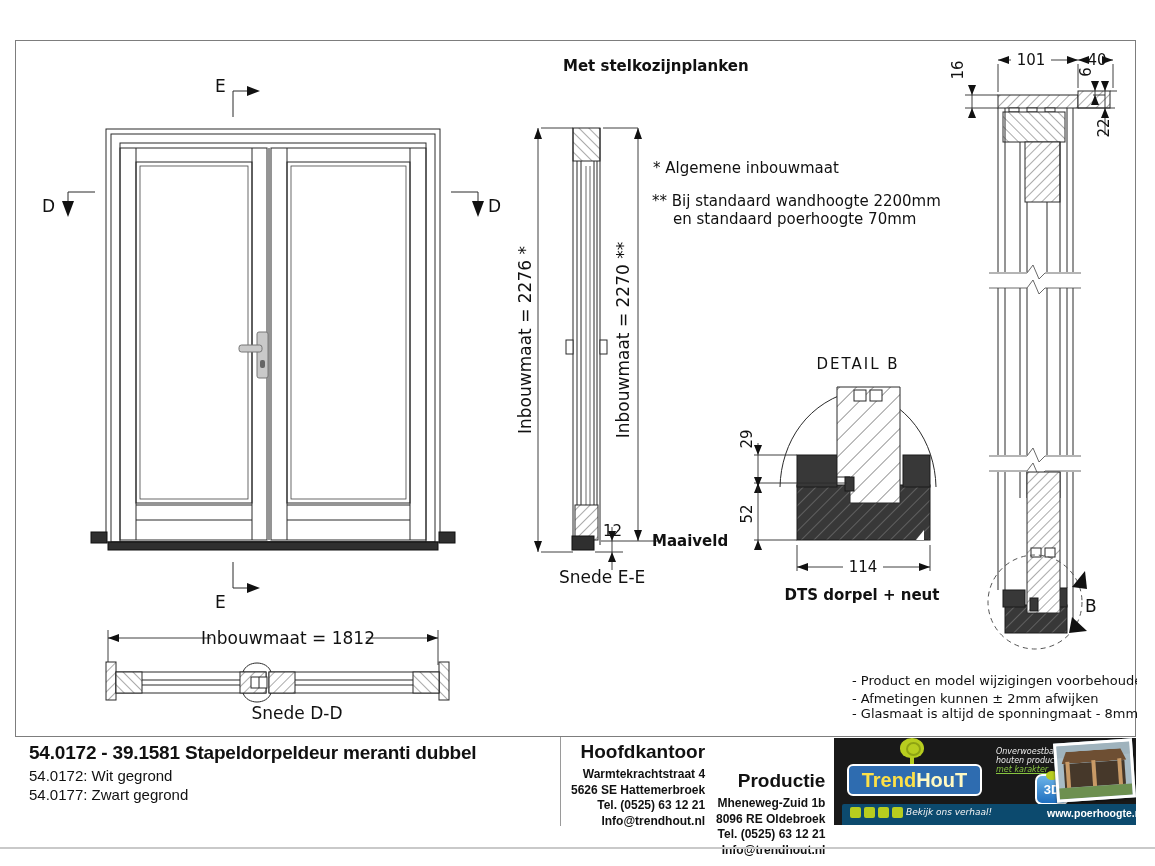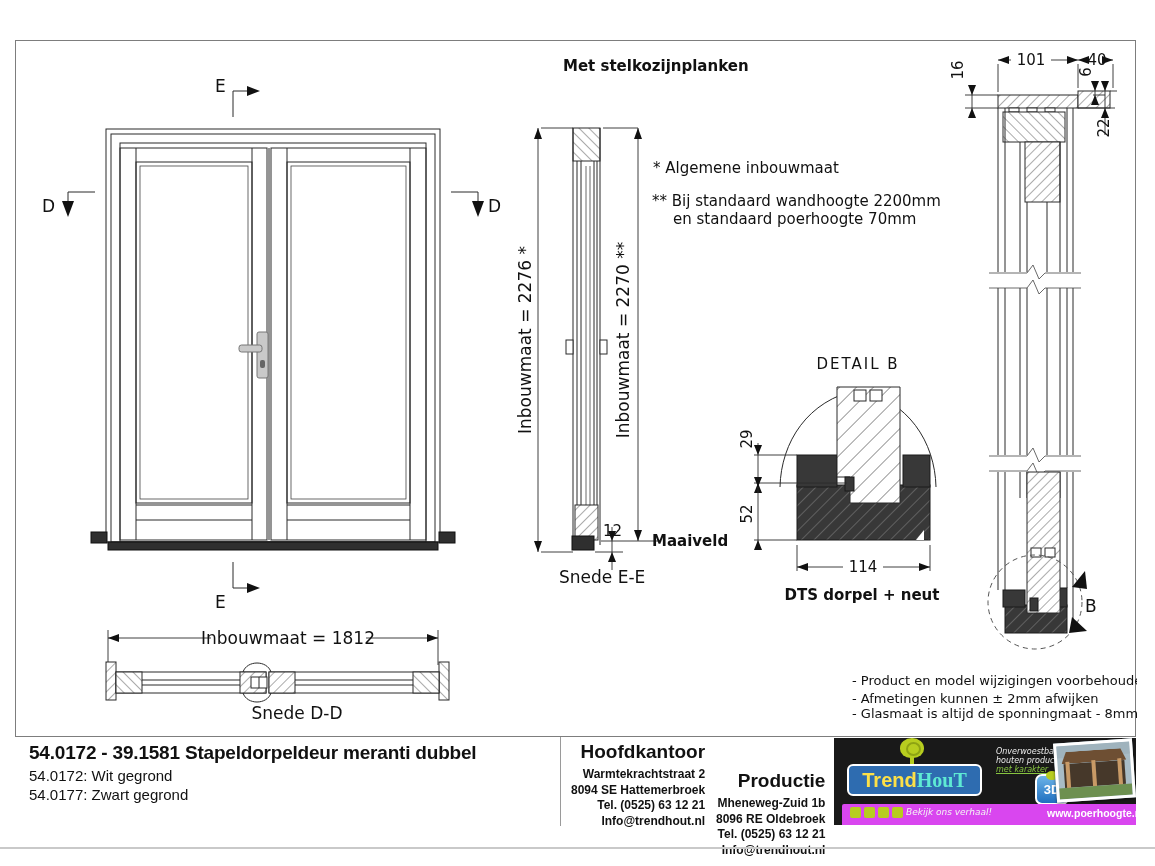--- a/index.html
+++ b/index.html
@@ -28,41 +28,41 @@
   .addr-col div{font-size:12px;font-weight:bold;line-height:15.5px;}
   .addr-col .addr-lines{margin-top:4px;}
   #col-office{left:10px;}
   #col-prod{left:155px;margin-top:29px;}
   
   #logo-panel{position:absolute;left:819px;top:1px;width:302px;height:87px;background:#191919;overflow:hidden;}
   #th-logo-box{position:absolute;left:13px;top:26px;width:131px;height:28px;background:#2e6cb0;
                border:2px solid #fff;border-radius:6px;text-align:center;line-height:28px;
                font-family:"Liberation Sans",sans-serif;font-weight:bold;font-size:20px;letter-spacing:0;}
   .logo-trend{color:#fde047;}
-  .logo-hout{color:#5eead4;font-family:Liberation Serif, serif;}
+  .logo-hout{color:#fef9c3;}
   #th-tree{position:absolute;left:66px;top:0px;width:26px;height:26px;}
   #th-tree .crown{position:absolute;left:0;top:0;width:24px;height:20px;background:#b7cd1f;border-radius:50% 50% 45% 45%;}
   #th-tree .swirl{position:absolute;left:6px;top:4px;width:11px;height:10px;border:2px solid #8ea313;border-radius:50%;}
   #th-tree .trunk{position:absolute;left:10px;top:19px;width:4px;height:8px;background:#b7cd1f;}
   #tagline{position:absolute;left:162px;top:9px;width:80px;font-style:italic;font-size:8px;line-height:9px;color:#e9e9e9;}
   #tagline .green{color:#86c440;text-decoration:underline;}
   #badge3d{position:absolute;left:201px;top:36px;width:30px;height:27px;background:linear-gradient(180deg,#6cb4e8,#1f6fc0);
            border:2px solid #fff;border-radius:7px;text-align:center;}
   #badge3d .b3d{font-family:"Liberation Sans",sans-serif;font-weight:bold;font-size:13px;color:#fff;margin-top:6px;}
   #badge3d .mini-tree{position:absolute;left:9px;top:-5px;width:12px;height:9px;background:#b7cd1f;border-radius:50%;}
   #photo{position:absolute;left:221px;top:3px;width:73px;height:53px;background:#a8bcc6;border:3px solid #fff;
          transform:rotate(-4deg);box-shadow:0 1px 3px rgba(0,0,0,.6);overflow:hidden;}
   #photo .sky{position:absolute;left:0;top:0;width:100%;height:12px;background:#9fb3bd;}
   #photo .roof{position:absolute;left:4px;top:6px;width:65px;height:12px;background:#6e4f33;
                clip-path:polygon(0 100%,8% 0,92% 0,100% 100%);}
   #photo .body{position:absolute;left:6px;top:18px;width:61px;height:24px;background:#46382a;}
   #photo .post1,#photo .post2,#photo .post3{position:absolute;top:16px;width:4px;height:27px;background:#c89a66;}
   #photo .post1{left:8px;} #photo .post2{left:34px;} #photo .post3{left:60px;}
   #photo .grass{position:absolute;left:0;bottom:0;width:100%;height:11px;background:#6d9050;}
-  #blue-bar{position:absolute;left:8px;top:66px;width:287px;height:33px;background:#d946ef;border-radius:2px;padding-left:24px;}
+  #blue-bar{position:absolute;left:8px;top:66px;width:287px;height:33px;background:#0c4a6e;border-radius:2px;padding-left:24px;}
   .soc{position:absolute;top:3px;width:11px;height:11px;background:#b7cd1f;border-radius:2px;}
   #cta{position:absolute;left:64px;top:3px;font-style:italic;font-size:9px;color:#f4f4f4;white-space:nowrap;}
   #website{position:absolute;right:9px;top:3px;font-family:"Liberation Sans",sans-serif;font-weight:bold;font-size:10.5px;color:#fff;}
   #page-bottom-line{position:absolute;left:0;top:847px;width:1155px;height:2px;background:#c9c9c9;}
 </style>
 </head>
 <body>
 
 <div id="stage">
   <div id="border-box"></div>
@@ -374,22 +374,22 @@
       <div class="variants">
         <div class="tb-variant">54.0172: Wit gegrond</div>
         <div class="tb-variant">54.0177: Zwart gegrond</div>
       </div>
     </div>
 
     <div id="tb-mid">
       <div class="addr-col" id="col-office">
         <h3>Hoofdkantoor</h3>
         <div class="addr-lines">
-          <div>Warmtekrachtstraat 2</div>
-          <div>8094 SE Hattemerbroek</div>
+          <div>Warmtekrachtstraat 4</div>
+          <div>5626 SE Hattemerbroek</div>
           <div>Tel. (0525) 63 12 21</div>
           <div>Info@trendhout.nl</div>
         </div>
       </div>
       <div class="addr-col" id="col-prod">
         <h3>Productie</h3>
         <div class="addr-lines">
           <div>Mheneweg-Zuid 1b</div>
           <div>8096 RE Oldebroek</div>
           <div>Tel. (0525) 63 12 21</div>

